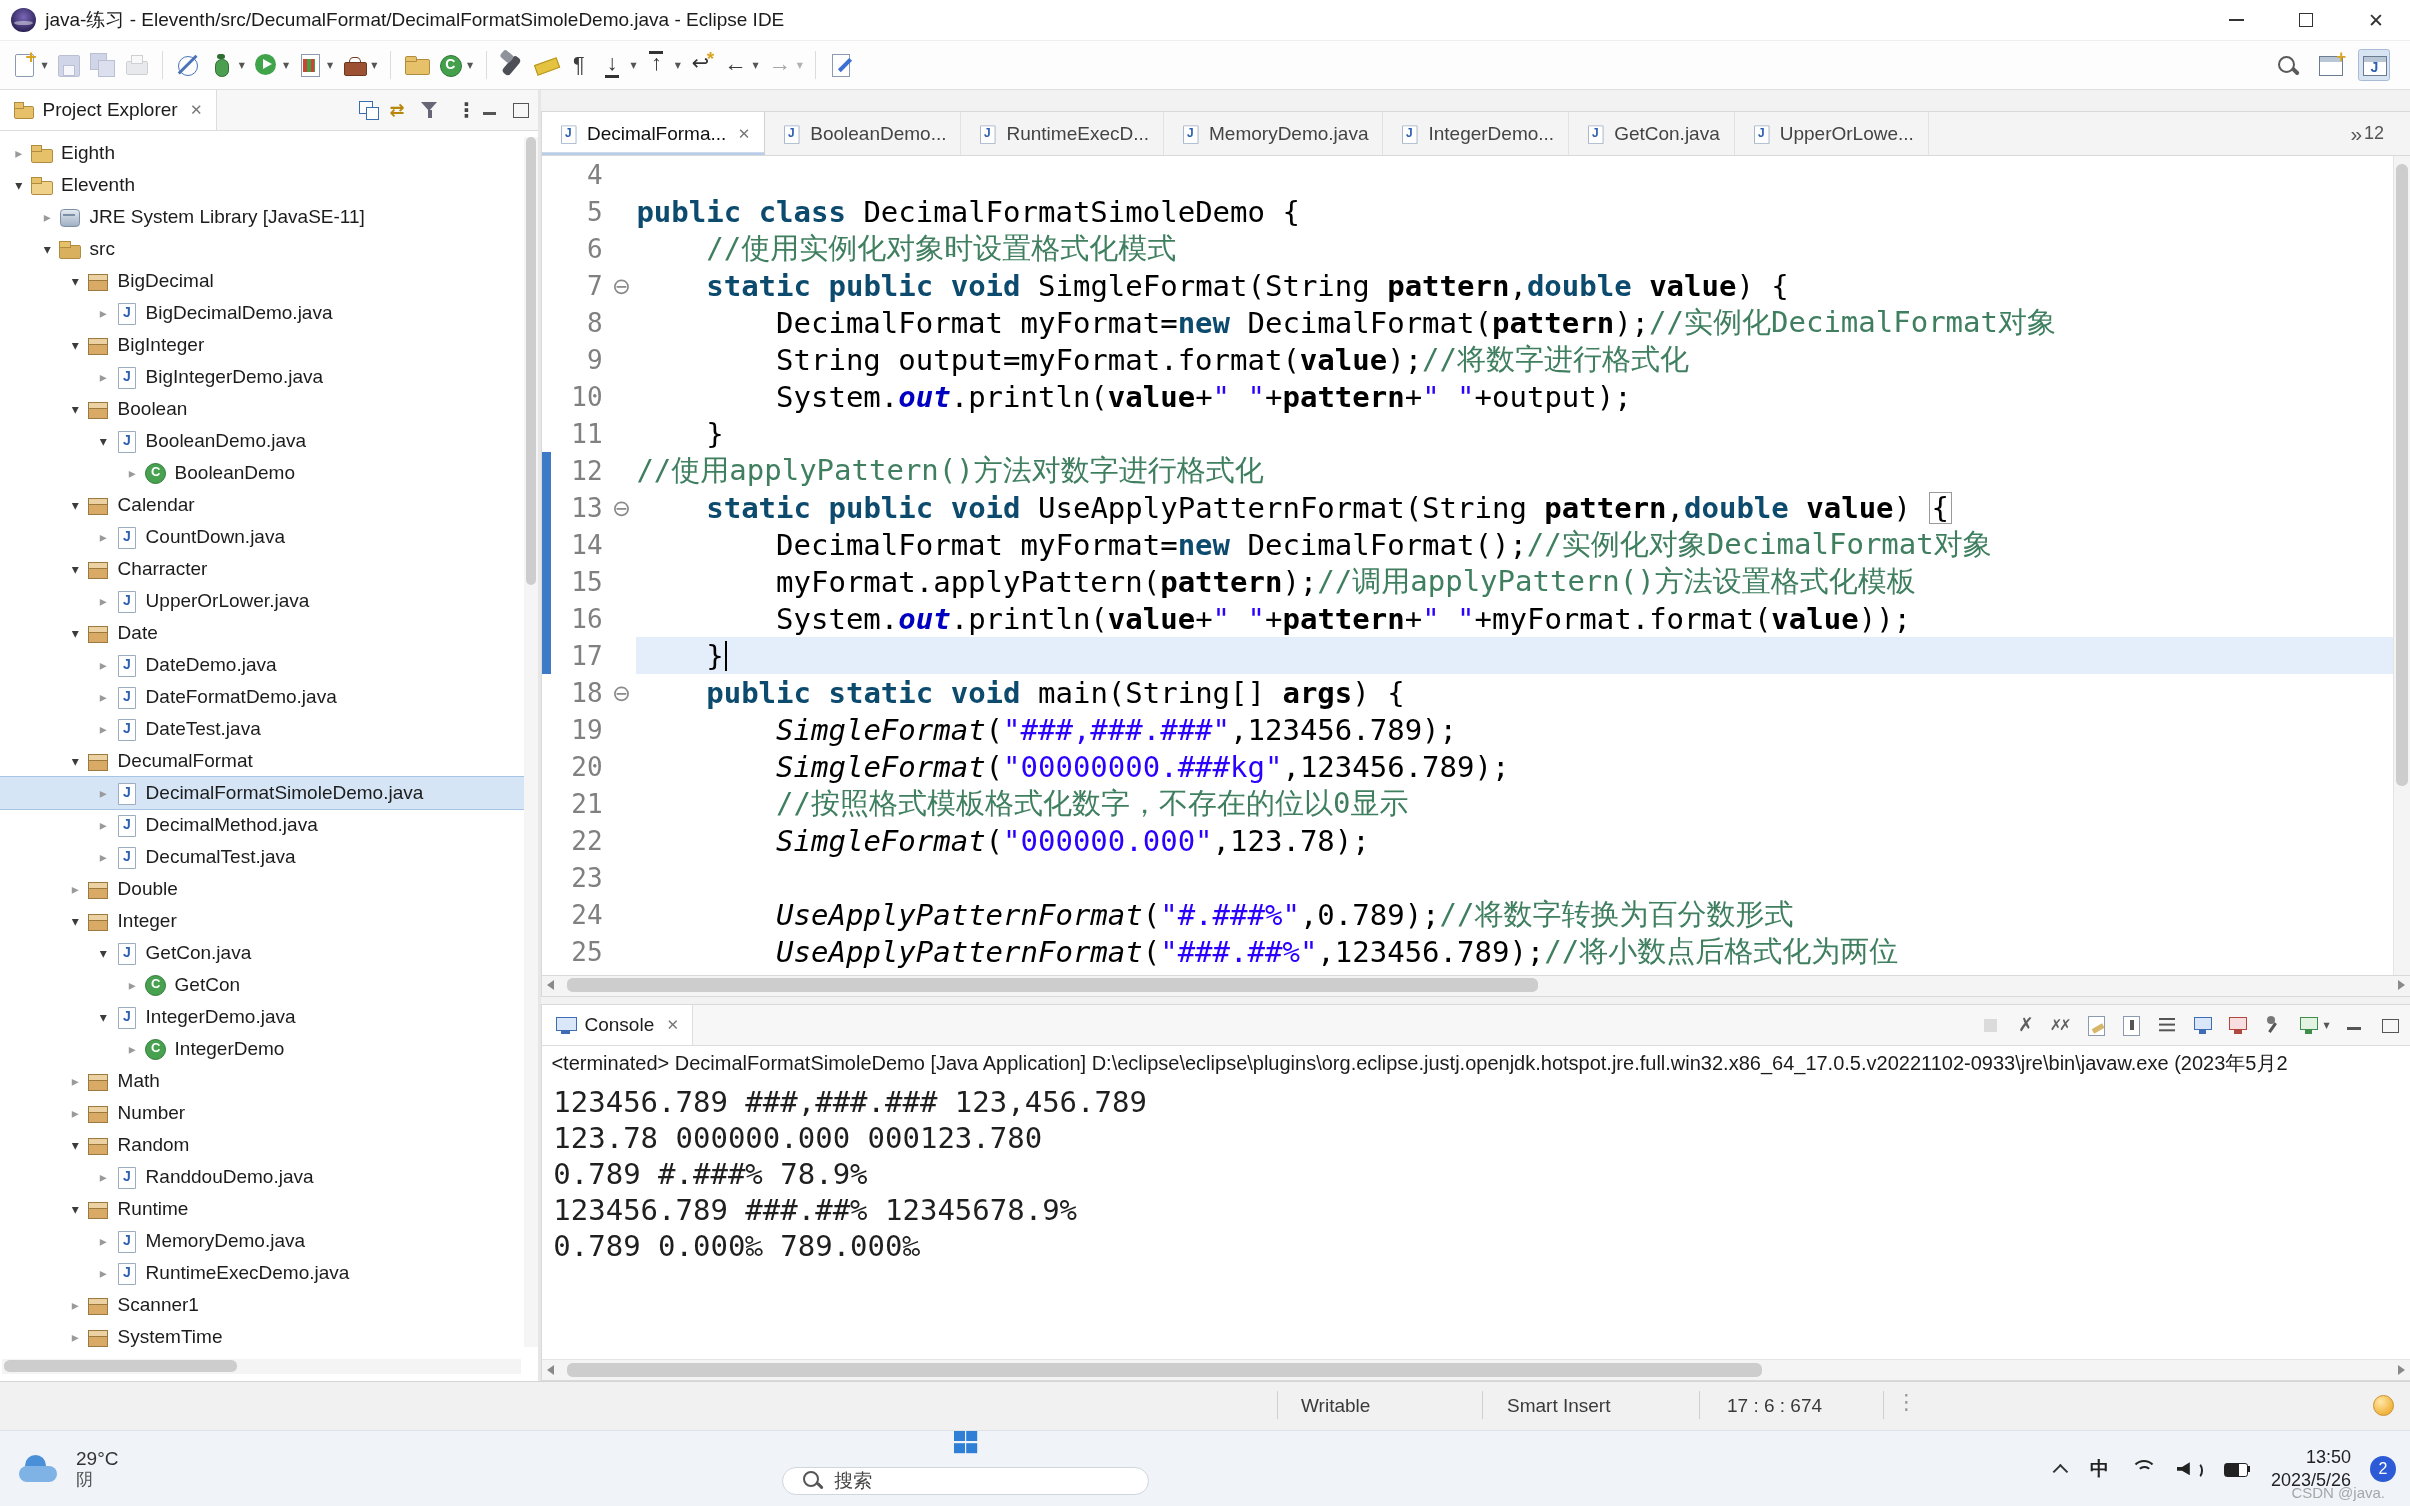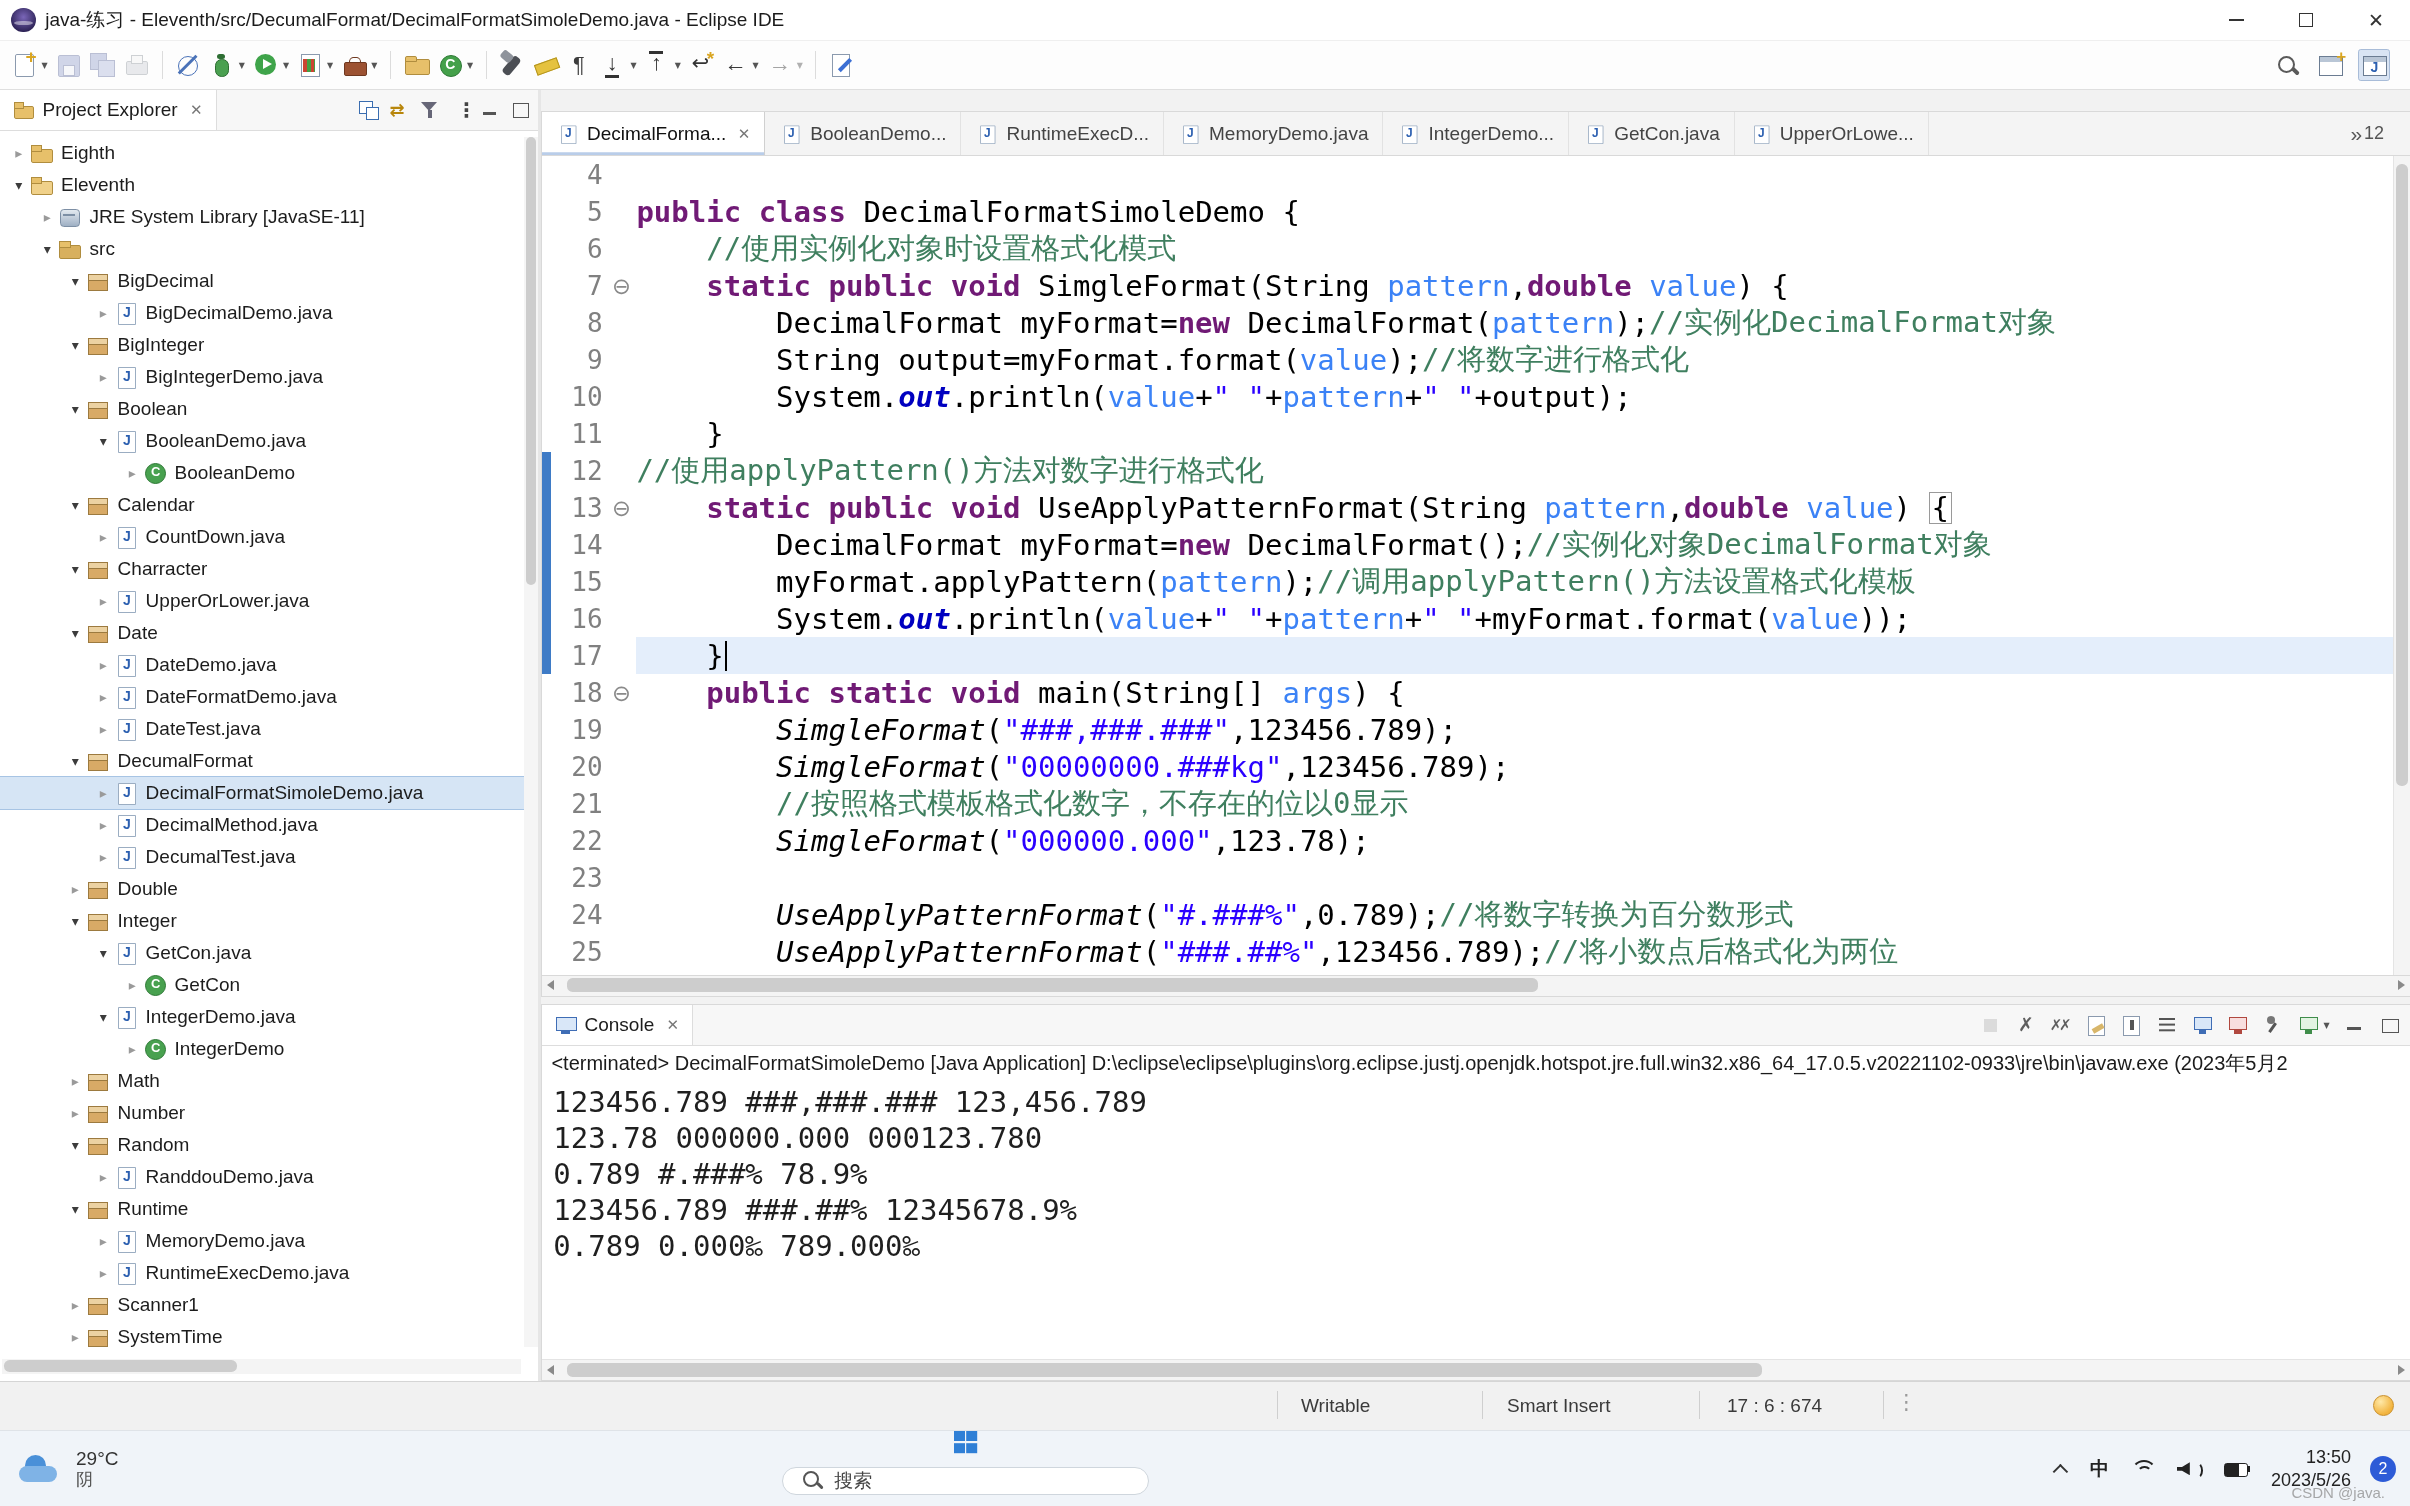--- a/index.html
+++ b/index.html
@@ -138,25 +138,25 @@
   .tab-overflow .chev{font-size:21px;margin-right:1.9px;}
   .editor-body{flex:1;background:#fff;border:0.9px solid #d9d9d9;border-top:none;display:flex;min-height:0;overflow:hidden;}
   .code-scroll{flex:1;overflow:hidden;min-width:0;}
   .code-line{height:37px;display:flex;align-items:center;font-family:"DejaVu Sans Mono","Liberation Mono",monospace;font-size:29px;}
   .diffcol{width:9.4px;align-self:stretch;flex:none;}
   .diffcol.diff{background:#3e7bc6;}
   .lnum{width:55px;text-align:right;color:#808080;font-size:26px;padding-right:3.8px;flex:none;}
   .foldcol{width:30px;text-align:center;color:#8a8a8a;font-size:22.6px;font-family:"DejaVu Sans",sans-serif;flex:none;}
   .ltext{flex:1;align-self:stretch;display:flex;align-items:center;white-space:pre;min-width:0;overflow:hidden;}
   .code-line.current .ltext{background:#e4eefb;}
-  .s-kw{color:#701a75;font-weight:bold;}
+  .s-kw{color:#0c4a6e;font-weight:bold;}
   .s-pl{color:#000;}
   .s-cm{color:#3f7f5f;}
   .s-st{color:#2a00ff;}
-  .s-pr{color:#3b82f6;}
+  .s-pr{color:#000000;font-weight:bold;}
   .s-fi{color:#0000c0;font-weight:bold;font-style:italic;}
   .s-sm{color:#000;font-style:italic;}
   .s-br{color:#000;border:1.9px solid #9a9a9a;display:inline-flex;align-items:center;height:32px;padding:0 1.9px;}
   .caret{display:inline-block;width:2.8px;height:30px;background:#000;margin-left:0.9px;}
   .editor-vscroll{position:relative;width:17px;background:#f4f4f4;border-left:0.9px solid #e4e4e4;flex:none;}
   .editor-vscroll .thumb{top:1%;height:76%;}
   .editor-hscroll{border:0.9px solid #d9d9d9;border-top:none;}
   .editor-hscroll .thumb{left:24.5px;width:52%;}
   
   .console{height:377px;background:#fff;border:0.9px solid #d9d9d9;display:flex;flex-direction:column;margin-top:7.5px;flex:none;}

